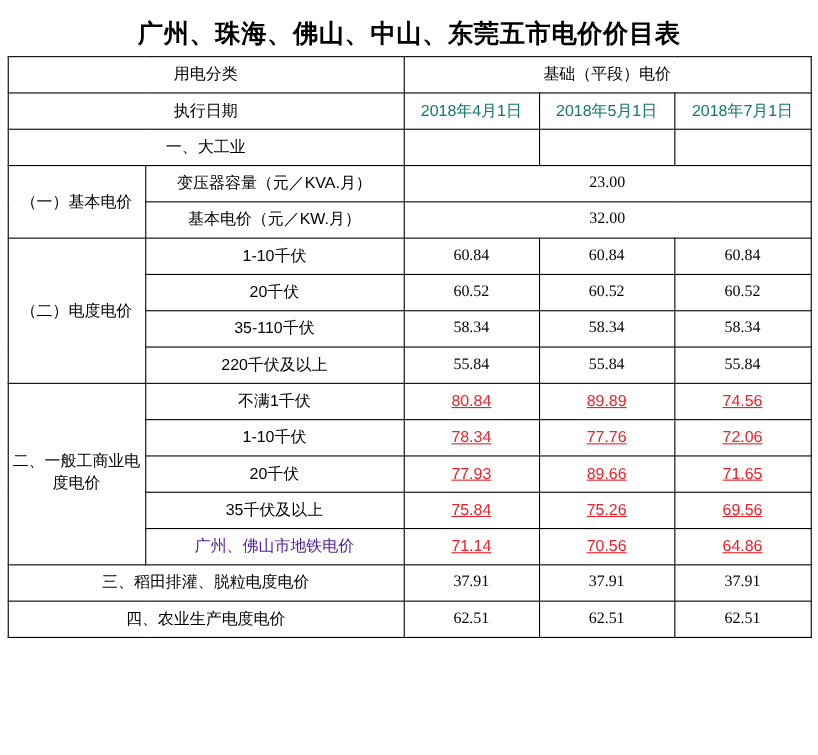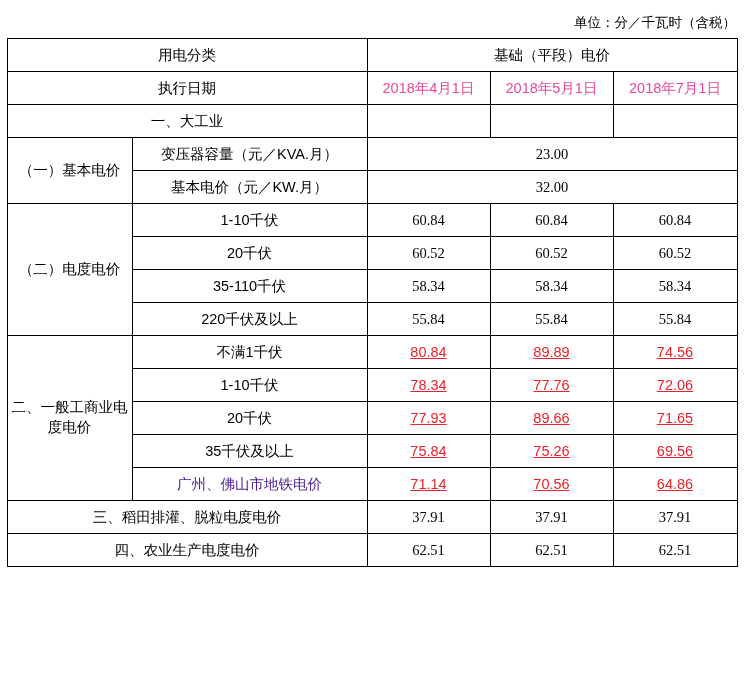--- a/index.html
+++ b/index.html
@@ -60,21 +60,21 @@
     vertical-align: middle;
     background: #ffffff;
   }
   .hdr {
     font-weight: bold;
     font-size: 15.5px;
   }
   .hdr-red {
     font-weight: bold;
     font-size: 15px;
-    color: #ec4899;
+    color: #0f766e;
   }
   .leftcat {
     text-align: left;
     padding-left: 8px;
     font-weight: bold;
     font-size: 15.5px;
   }
   .leftcat-sm {
     text-align: left;
     padding-left: 8px;
@@ -112,21 +112,21 @@
   }
   .tall {
     height: 34px;
   }
 </style>
 </head>
 <body>
 
 <div class="page">
 
-  <div class="unit-note">单位：分／千瓦时（含税）</div>
+  <div class="title">广州、珠海、佛山、中山、东莞五市电价价目表</div>
 
   <table class="price">
     <colgroup>
       <col style="width:125px">
       <col style="width:235px">
       <col style="width:123px">
       <col style="width:123px">
       <col style="width:124px">
     </colgroup>
     <tbody>

